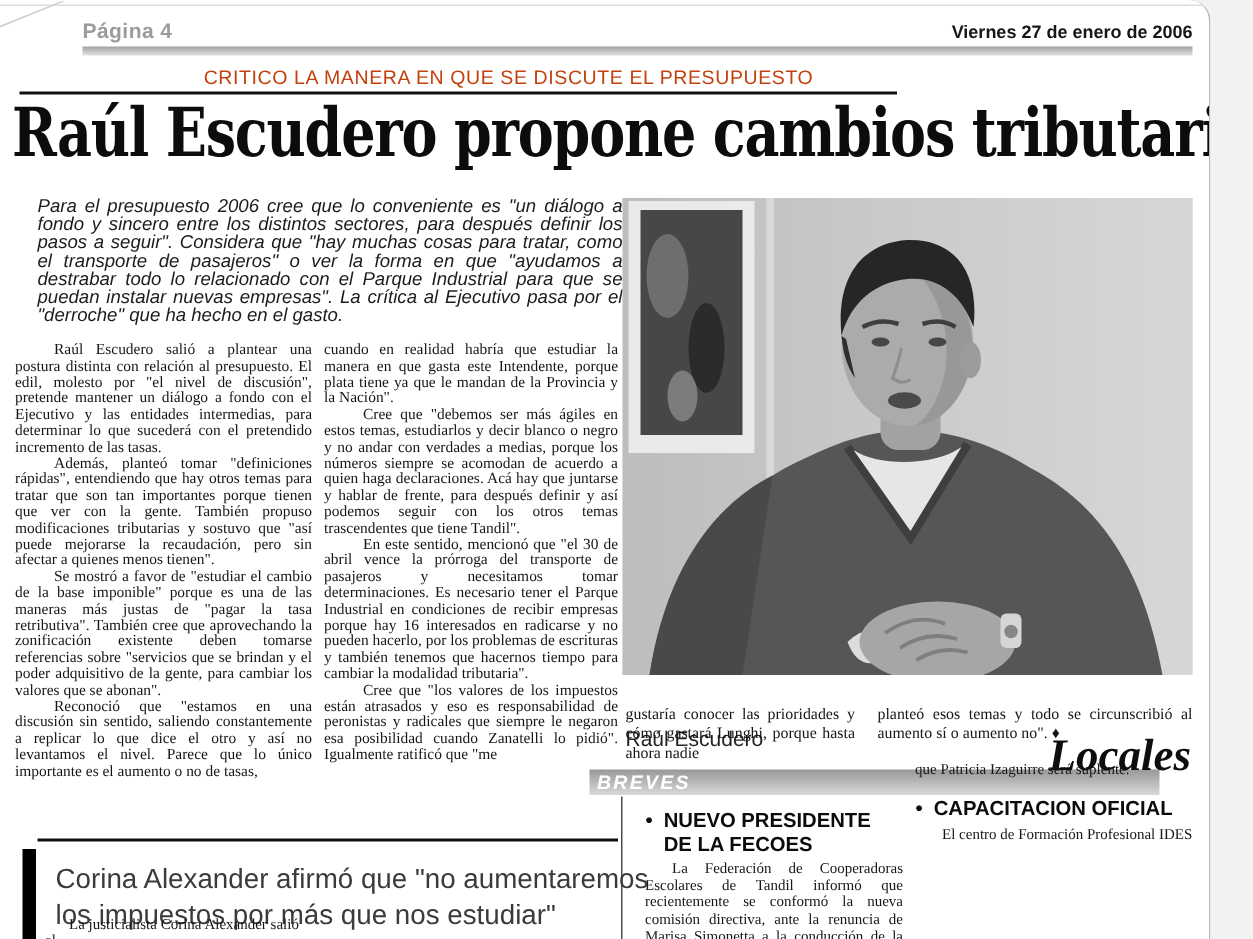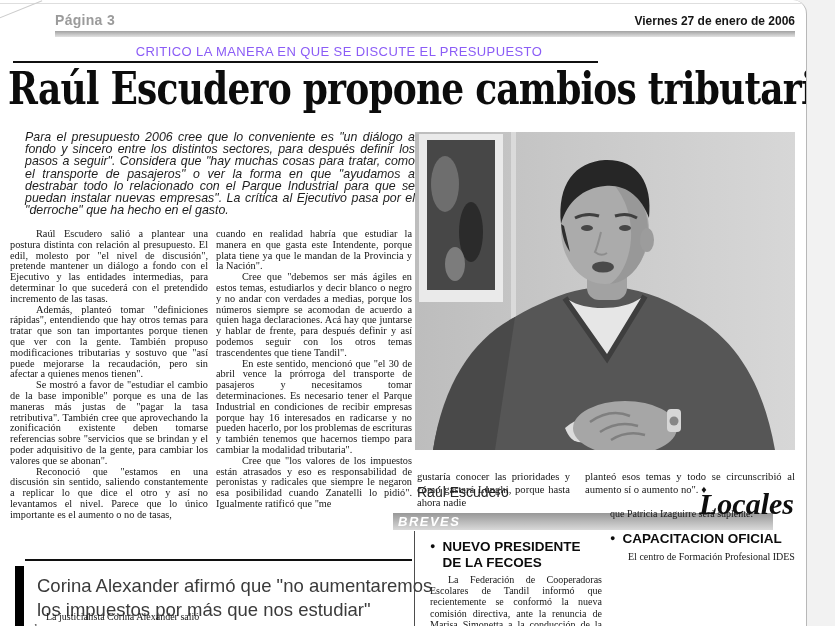--- a/index.html
+++ b/index.html
@@ -19,21 +19,21 @@
             font-family:"Liberation Sans", sans-serif; }
   .page-label { color:#9b9b9b; font-weight:bold; font-size:14px; letter-spacing:0.3px; }
   .header-date { color:#161616; font-weight:bold; font-size:12px; }
   .brand { color:#141414; font-weight:bold; font-size:14.5px; }
   .brand-section { color:#a8a8a8; font-weight:bold; font-size:14.5px; }
   .header-bar { position:absolute; left:55px; top:31px; width:740px; height:6px;
                 background:linear-gradient(#a2a2a2,#e2e2e2); }
 
   
   .kicker { position:absolute; left:0; top:44px; width:678px; text-align:center;
-            font-family:"Liberation Sans", sans-serif; font-size:13px; color:#8b5cf6;
+            font-family:"Liberation Sans", sans-serif; font-size:13px; color:#c2410c;
             letter-spacing:0.4px; }
   .kicker-rule { position:absolute; left:13px; top:61px; width:585px; height:2px; background:#101010; }
   .headline { position:absolute; left:8px; top:62px; width:990px; white-space:nowrap;
               font-family:"DejaVu Serif", serif; font-weight:bold; font-size:45px;
               color:#0c0c0c; letter-spacing:-1px; transform:scaleX(0.80); transform-origin:left top; }
 
   
   .lead { position:absolute; left:25px; top:131px; width:390px;
           font-family:"Liberation Sans", sans-serif; font-style:italic; font-size:12.4px;
           line-height:12.2px; color:#1d1d1d; text-align:justify; }
@@ -87,21 +87,21 @@
   .cb2 { left:218px; width:195px; }
 </style>
 </head>
 <body>
 
 <div class="page">
   <div class="scan-top"></div>
   <div class="scan-corner"></div>
 
   <div class="header">
-    <span class="page-label">Página 3</span>
+    <span class="page-label">Página 4</span>
     <span class="header-date">Viernes 27 de enero de 2006</span>
   </div>
   <div class="header-bar"></div>
 
   <div class="kicker">CRITICO LA MANERA EN QUE SE DISCUTE EL PRESUPUESTO</div>
   <div class="kicker-rule"></div>
   <h1 class="headline">Raúl Escudero propone cambios tributarios</h1>
 
   <div class="lead">Para el presupuesto 2006 cree que lo conveniente es "un diálogo a fondo y sincero entre los distintos sectores, para después definir los pasos a seguir". Considera que "hay muchas cosas para tratar, como el transporte de pasajeros" o ver la forma en que "ayudamos a destrabar todo lo relacionado con el Parque Industrial para que se puedan instalar nuevas empresas". La crítica al Ejecutivo pasa por el "derroche" que ha hecho en el gasto.</div>
 

